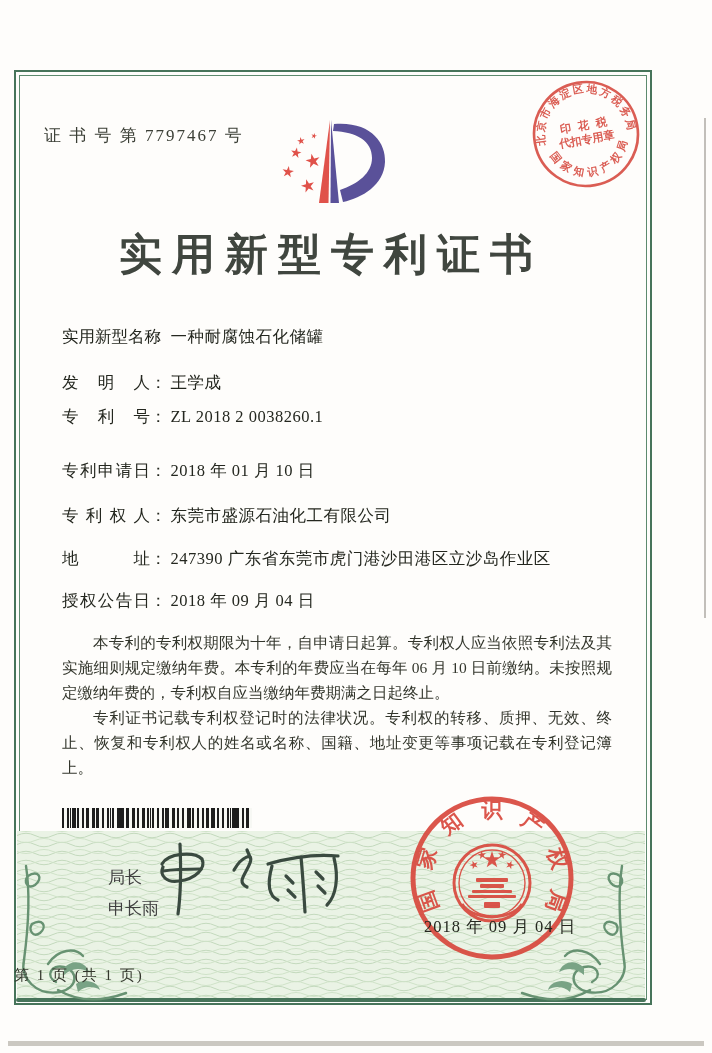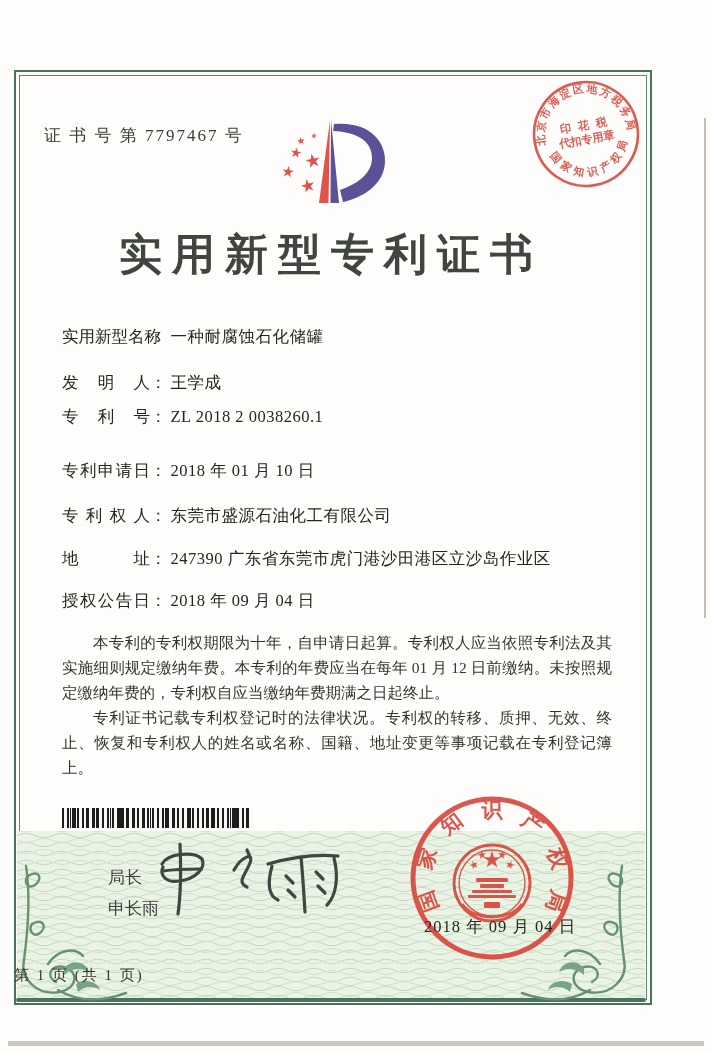--- a/index.html
+++ b/index.html
@@ -193,21 +193,21 @@
   <span class="flabel">专利权人</span><span class="fcolon">：</span><span class="fvalue">东莞市盛源石油化工有限公司</span>
 </div>
 <div class="frow r6">
   <span class="flabel">地址</span><span class="fcolon">：</span><span class="fvalue">247390 广东省东莞市虎门港沙田港区立沙岛作业区</span>
 </div>
 <div class="frow r7">
   <span class="flabel">授权公告日</span><span class="fcolon">：</span><span class="fvalue">2018 年 09 月 04 日</span>
 </div>
 
 <div class="body-text">
-  <p>本专利的专利权期限为十年，自申请日起算。专利权人应当依照专利法及其实施细则规定缴纳年费。本专利的年费应当在每年 01 月 12 日前缴纳。未按照规定缴纳年费的，专利权自应当缴纳年费期满之日起终止。</p>
+  <p>本专利的专利权期限为十年，自申请日起算。专利权人应当依照专利法及其实施细则规定缴纳年费。本专利的年费应当在每年 06 月 10 日前缴纳。未按照规定缴纳年费的，专利权自应当缴纳年费期满之日起终止。</p>
   <p>专利证书记载专利权登记时的法律状况。专利权的转移、质押、无效、终止、恢复和专利权人的姓名或名称、国籍、地址变更等事项记载在专利登记簿上。</p>
 </div>
 
 <div class="barcode"></div>
 
 <div class="director">
   <div>局长</div>
   <div>申长雨</div>
 </div>
 

